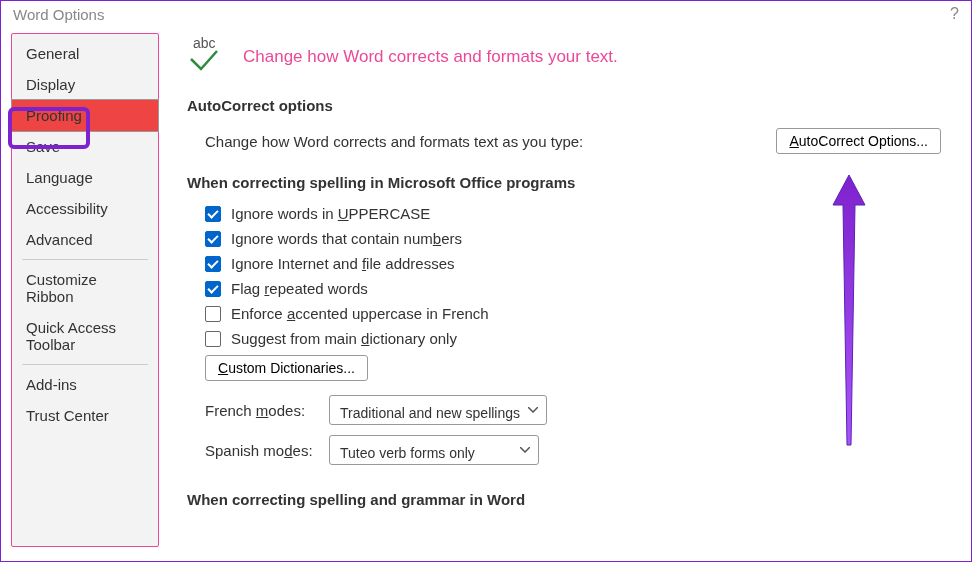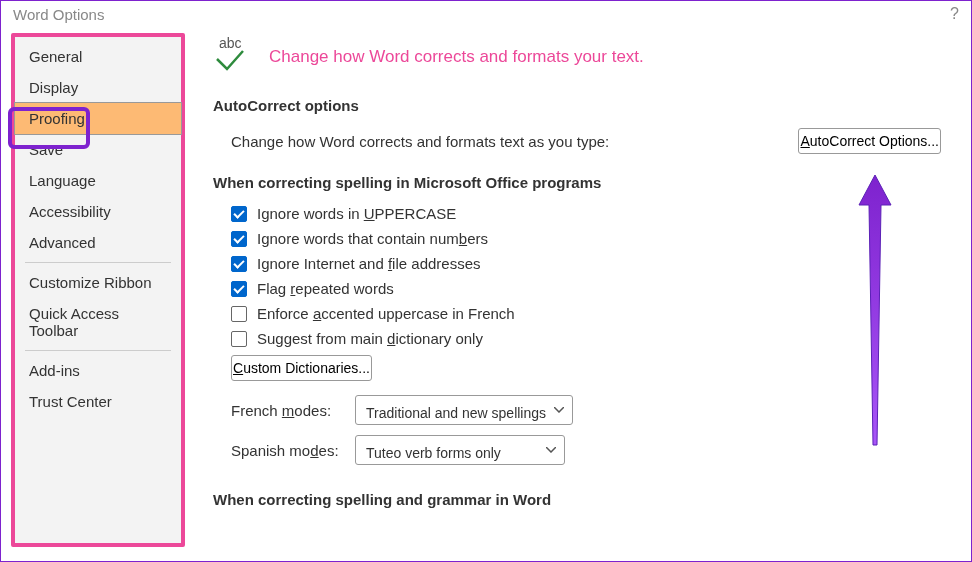--- a/index.html
+++ b/index.html
@@ -19,36 +19,36 @@
       color: #888;
       font-size: 15px;
     }
     .help-btn { color: #888; font-size: 16px; cursor: pointer; }
     .dialog-body {
       display: flex;
       height: calc(100% - 30px);
       padding: 6px 10px 10px 10px;
     }
     .sidebar {
-      width: 174px;
-      border: 4px solid #ec4899;
+      width: 148px;
+      border: 1px solid #ec4899;
       background: #f3f3f3;
       border-radius: 2px;
       padding: 4px 0;
       flex-shrink: 0;
     }
     .sidebar-item {
       padding: 7px 14px;
       cursor: pointer;
       color: #333;
       font-size: 15px;
     }
     .sidebar-sep { border-top: 1px solid #ccc; margin: 4px 10px; }
     .sidebar-item.selected {
-      background: #fdba74;
+      background: #ef4444;
       border: 1px solid #999;
       margin: -1px;
       position: relative;
     }
     .highlight-box {
       position: absolute;
       left: 8px;
       top: 107px;
       width: 82px;
       height: 42px;
@@ -76,21 +76,21 @@
     .autocorrect-row {
       display: flex;
       align-items: center;
       gap: 14px;
       margin-bottom: 20px;
       justify-content: space-between;
     }
     .btn {
       border: 1px solid #999;
       background: #fff;
-      padding: 4px 1px;
+      padding: 4px 12px;
       font-size: 14px;
       border-radius: 3px;
       cursor: pointer;
     }
     .checkbox-row {
       display: flex;
       align-items: center;
       gap: 10px;
       margin-bottom: 8px;
     }

